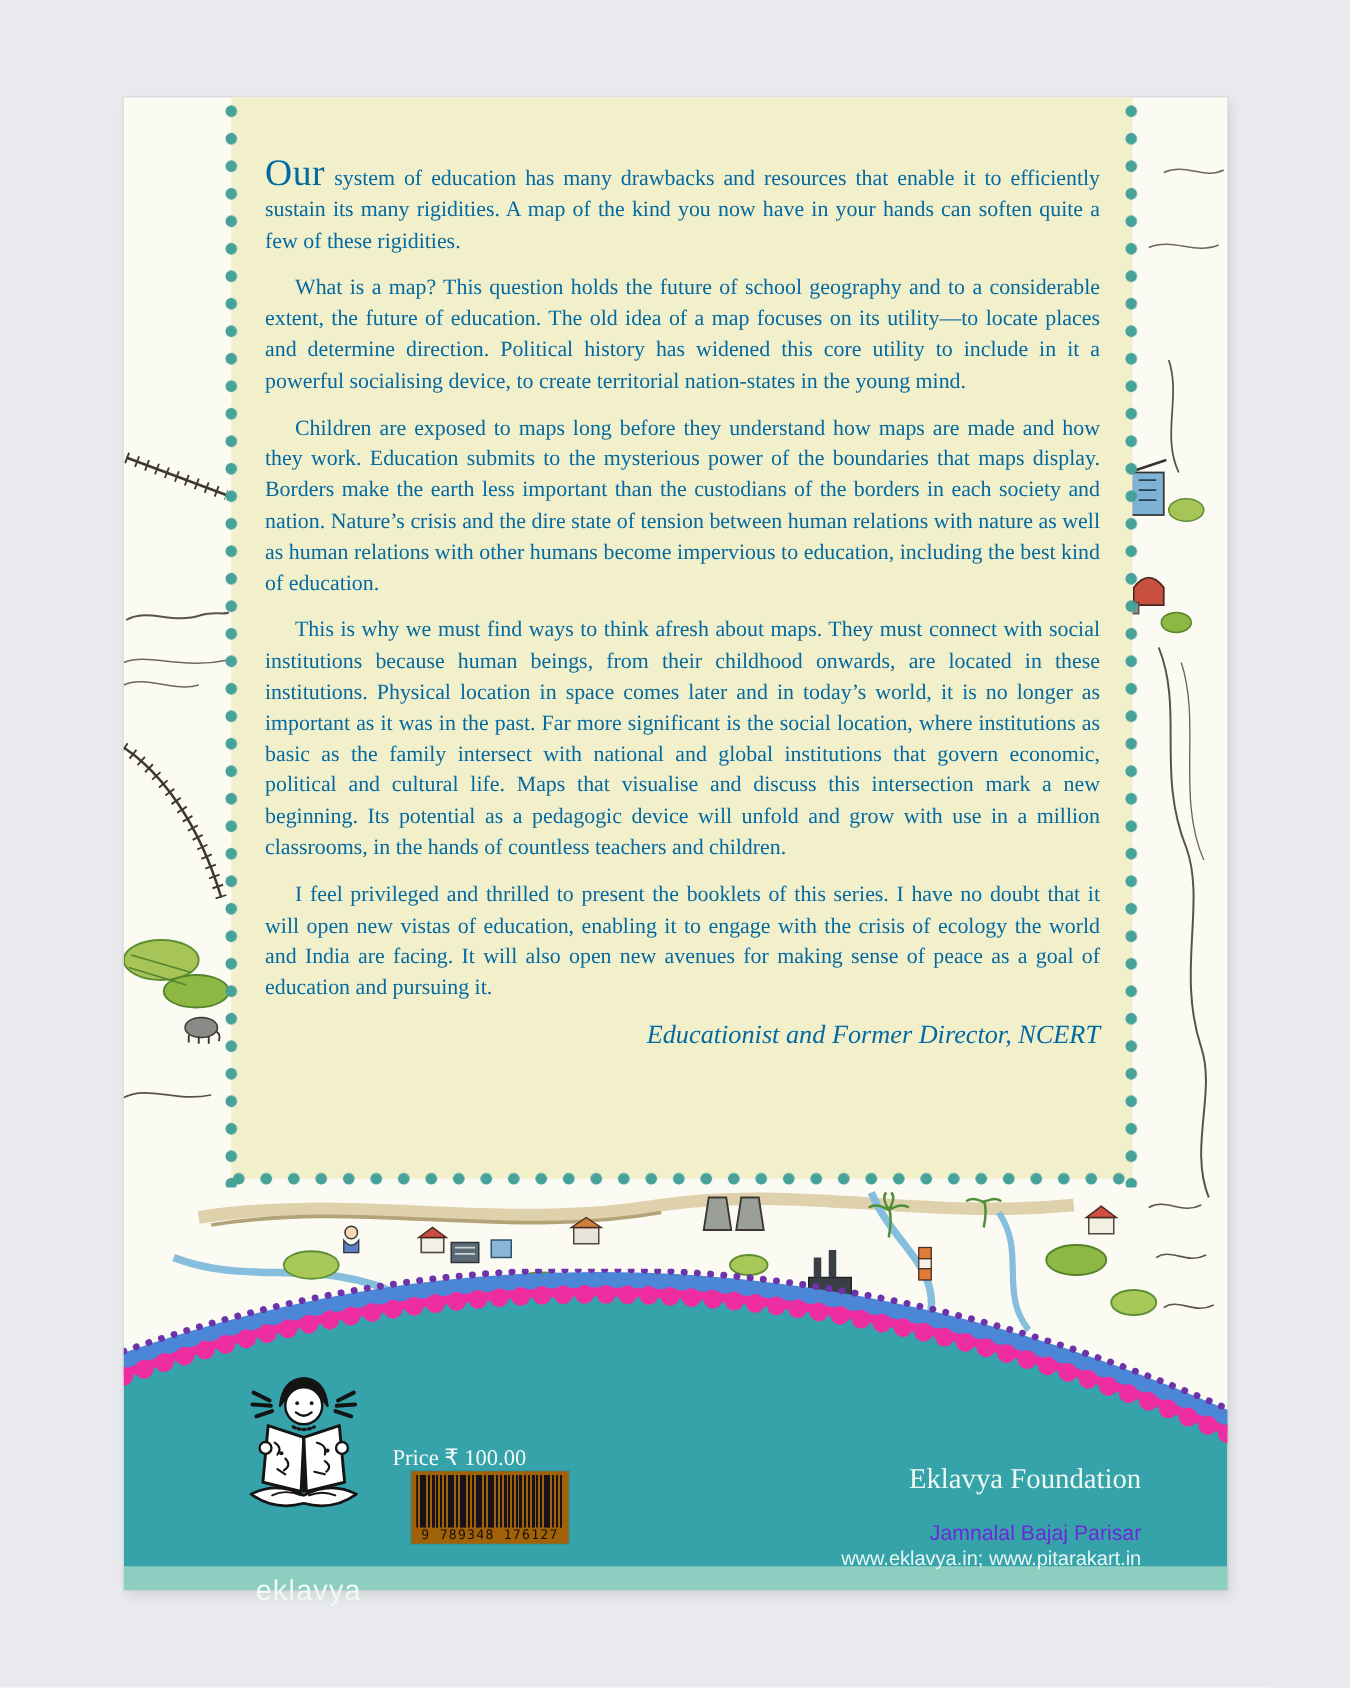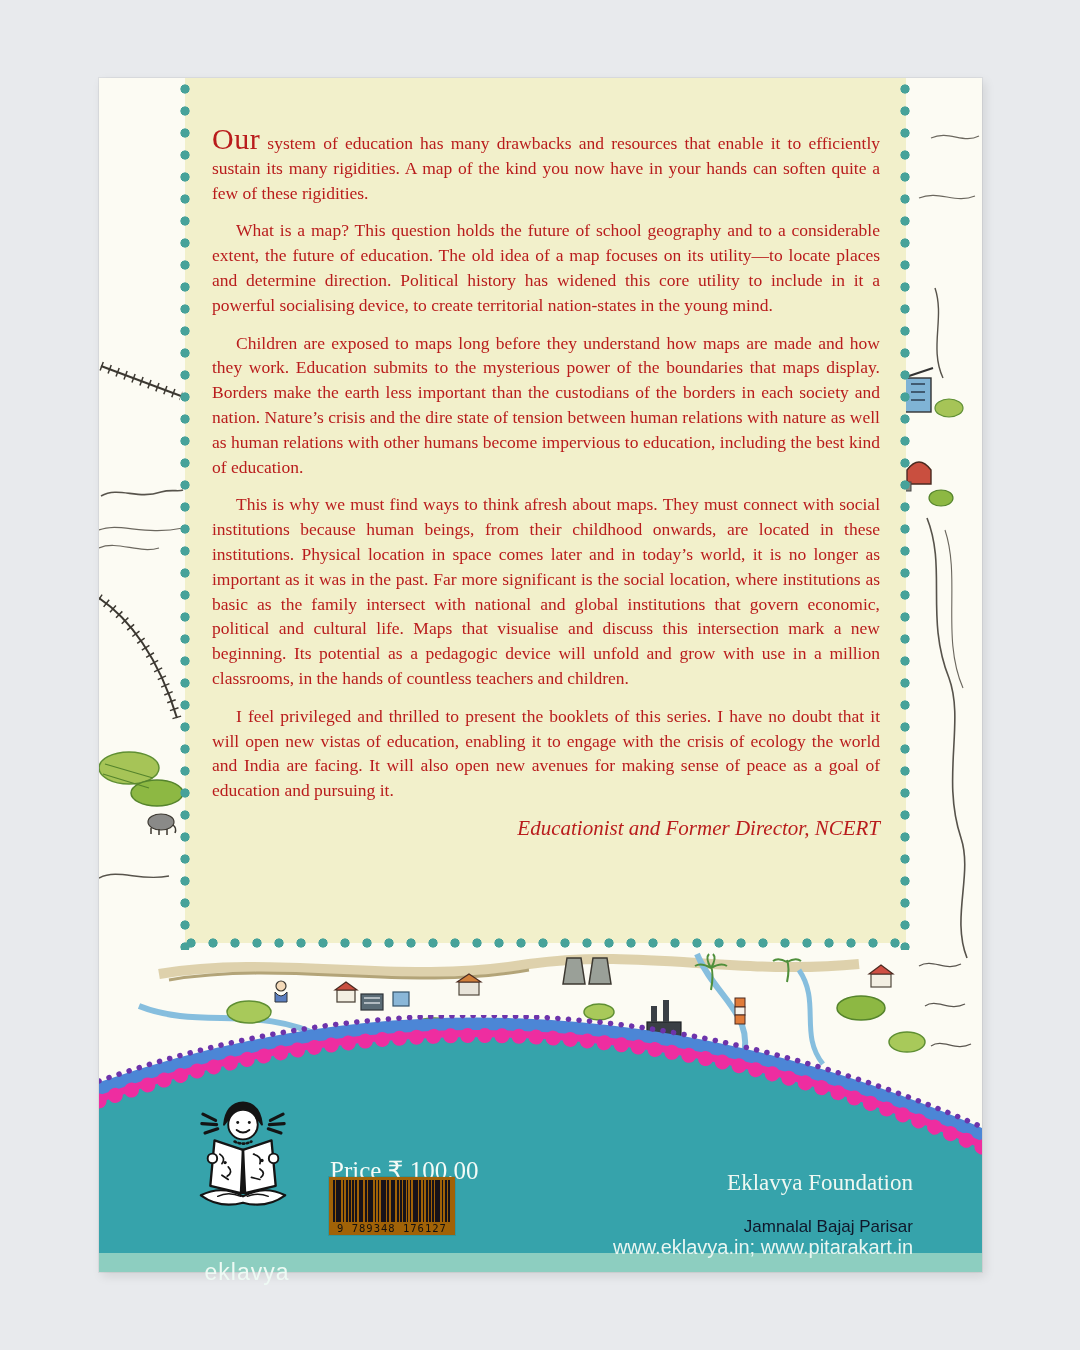--- a/index.html
+++ b/index.html
@@ -15,53 +15,53 @@
 
   .dots-v { position:absolute; width:10px; top:0; height:872px;
             background-image:radial-gradient(circle at 5px 11px, #47a29a 4.3px, rgba(0,0,0,0) 4.9px);
             background-size:10px 22px; background-repeat:repeat-y; }
   .dots-left  { left:81px; }
   .dots-right { left:801px; }
   .dots-h { position:absolute; left:81px; top:860px; width:731px; height:10px;
             background-image:radial-gradient(circle at 11px 5px, #47a29a 4.3px, rgba(0,0,0,0) 4.9px);
             background-size:22px 10px; background-repeat:repeat-x; }
 
-  .blurb-text { position:absolute; left:113px; top:46px; width:668px; color:#b91c1c;
+  .blurb-text { position:absolute; left:113px; top:46px; width:668px; color:#0369a1;
                 font-size:17.5px; line-height:24.8px; text-align:justify; }
   .blurb-text p { margin:0 0 13px; text-indent:24px; }
   .blurb-text p.first { text-indent:0; }
   .lead { font-size:30px; line-height:1; letter-spacing:0.5px; }
   .sig { text-align:right; margin-top:6px; }
   .sig-name { font-size:18px; }
   .sig-title { font-size:21px; font-style:italic; margin-top:4px; }
 
   .band { position:absolute; left:0; top:868px; width:883px; height:180px; }
 
   .wave { position:absolute; left:0; top:937px; width:883px; height:257px; }
 
   .footer-item { position:absolute; color:#f2faf6; }
   .logo-girl { position:absolute; left:90px; top:1015px; width:108px; height:116px; }
   .wordmark { left:78px; top:1134px; width:140px; text-align:center;
               font-family:"Liberation Sans",sans-serif; font-size:23px; letter-spacing:1px; color:#eefaf4;margin-top:47px; }
-  .price { left:231px; top:1078px; font-size:25px; font-family:"Liberation Serif","DejaVu Sans",serif; color:#f4fbf7; }
+  .price { left:215px; top:1078px; font-size:18px; font-family:"Liberation Serif","DejaVu Sans",serif; color:#f4fbf7; }
   .barcode { left:230px; top:1099px; width:126px; height:58px; background:#a16207; padding:3px 4px 0;
              box-shadow:0 0 0 1px rgba(0,0,0,0.08); }
   .bars { width:100%; height:42px;
           background-image:
             repeating-linear-gradient(90deg,#171219 0 1.6px,rgba(0,0,0,0) 1.6px 3.2px),
             repeating-linear-gradient(90deg,rgba(0,0,0,0) 0 5px,#171219 5px 6.8px,rgba(0,0,0,0) 6.8px 11px),
             repeating-linear-gradient(90deg,rgba(0,0,0,0) 0 13px,#171219 13px 15.2px,rgba(0,0,0,0) 15.2px 23px); }
   .barcode-num { width:100%; height:13px; font-family:"DejaVu Sans Mono",monospace; font-size:10.5px;
                  color:#14110f; text-align:center; letter-spacing:1px; line-height:13px; }
 
   .publisher { left:414px; top:1092px; width:400px; text-align:right;
                font-family:"Liberation Sans",sans-serif; }
   .pub-name { font-family:"Liberation Serif",serif; font-size:23px; color:#eff8f2; margin-bottom:20px; }
-  .pub-line { font-size:17px; color:#0f172a; line-height:21px; }
-  .pub-web  { font-size:20px; color:#e9f6f1; line-height:21px; }
+  .pub-line { font-size:17px; color:#6d28d9; line-height:21px; }
+  .pub-web  { font-size:16px; color:#e9f6f1; line-height:21px; }
 </style>
 </head>
 <body>
 
 <div class="cover">
 
   <svg class="doodles" viewBox="0 0 883 1194" preserveAspectRatio="none">
 
     <path d="M2,418 C20,408 38,422 62,414 C72,411 80,414 84,412" fill="none" stroke="#57534b" stroke-width="1.6"></path>
     <path d="M0,470 C18,462 40,476 60,470" fill="none" stroke="#6b675e" stroke-width="1.2"></path>

